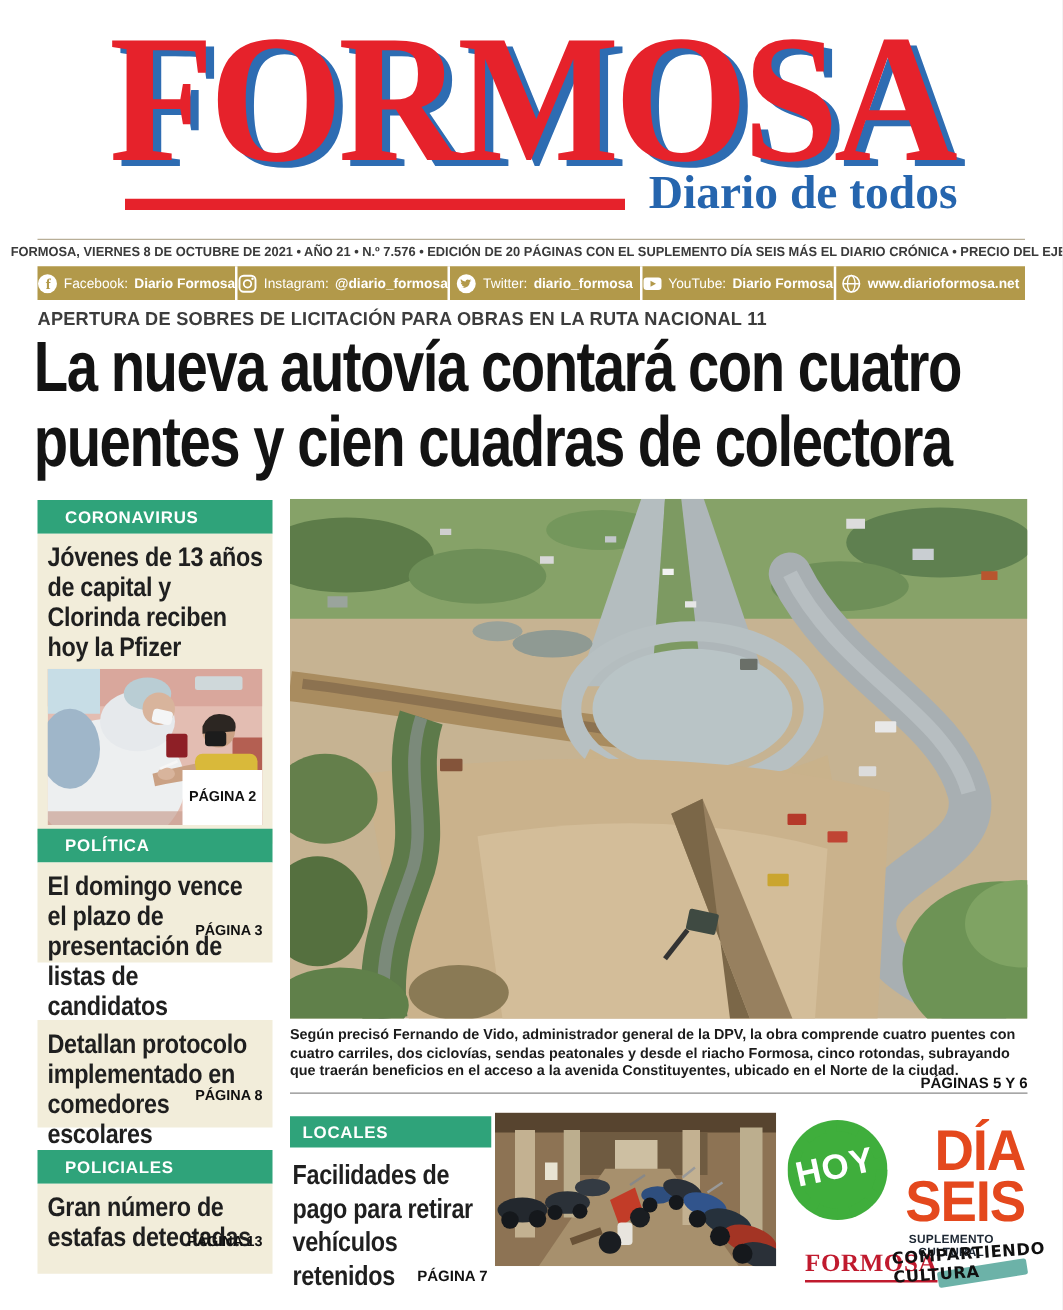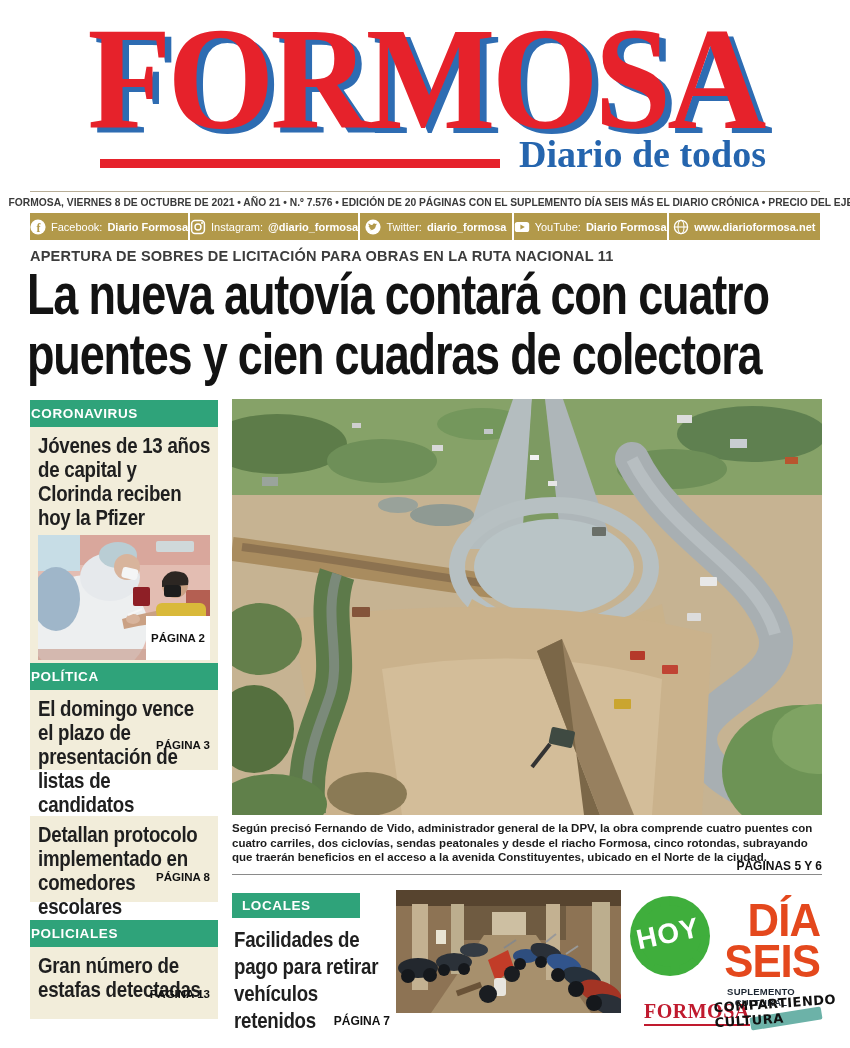--- a/index.html
+++ b/index.html
@@ -32,38 +32,38 @@
   
   .kicker{position:absolute;left:30px;top:247px;font-weight:bold;font-size:15px;color:#3c3c3c;
     transform:scaleX(.97);transform-origin:left top;white-space:nowrap;letter-spacing:.2px;}
   .headline{position:absolute;left:27px;top:264px;width:820px;color:#131313;}
   .headline .hl{display:block;font-weight:bold;font-size:57px;line-height:60px;letter-spacing:-1.5px;
     transform:scaleX(.79);transform-origin:left top;white-space:nowrap;}
 
   
   .sidebar{position:absolute;left:30px;top:400px;width:188px;height:620px;}
   .green-bar{position:absolute;left:0;width:188px;height:27px;background:#2fa37a;color:#fff;
-    font-weight:bold;font-size:13.5px;line-height:27px;padding-left:1px;letter-spacing:.6px;box-sizing:border-box;}
+    font-weight:bold;font-size:13.5px;line-height:27px;padding-left:22px;letter-spacing:.6px;box-sizing:border-box;}
   .cream{position:absolute;left:0;width:188px;background:#f2edda;box-sizing:border-box;padding:7px 8px 4px;}
   .side-head{font-weight:bold;font-size:21.5px;line-height:24px;color:#1f1f1f;letter-spacing:-.3px;
     transform:scaleX(.87);transform-origin:left top;width:115%;}
   .page-ref{position:absolute;right:8px;bottom:19px;font-weight:bold;font-size:11.5px;color:#111;}
   .side-photo{position:relative;width:172px;height:125px;margin-top:5px;overflow:hidden;}
   .photo-tag{position:absolute;right:0;bottom:0;background:#fff;padding:16px 5px;
     font-weight:bold;font-size:11.5px;color:#111;}
 
   
   .main-photo{position:absolute;left:232px;top:399px;width:590px;height:416px;overflow:hidden;}
   .main-caption{position:absolute;left:232px;top:821px;width:588px;font-weight:bold;
     font-size:11.5px;line-height:14.5px;color:#1c1c1c;}
   .main-pages{position:absolute;right:28px;top:859px;font-weight:bold;font-size:12px;color:#111;}
   .caption-rule{position:absolute;left:232px;top:874px;width:590px;height:1px;background:#8a8a8a;}
 
   
-  .locales-bar{position:absolute;left:232px;top:893px;width:128px;height:25px;background:#2fa37a;color:#fff;
+  .locales-bar{position:absolute;left:232px;top:893px;width:161px;height:25px;background:#2fa37a;color:#fff;
     font-weight:bold;font-size:13.5px;line-height:25px;padding-left:10px;letter-spacing:.6px;box-sizing:border-box;}
   .locales-head{position:absolute;left:234px;top:926px;width:180px;font-weight:bold;font-size:22px;
     line-height:27px;color:#1f1f1f;letter-spacing:-.3px;transform:scaleX(.85);transform-origin:left top;}
   .locales-page{position:absolute;left:232px;top:1014px;width:158px;text-align:right;
     font-weight:bold;font-size:12px;color:#111;}
   .moto-photo{position:absolute;left:396px;top:890px;width:225px;height:123px;overflow:hidden;}
 
   
   .supplement{position:absolute;left:622px;top:878px;width:216px;height:166px;}
   .star{position:absolute;left:8px;top:18px;width:62px;height:62px;border-radius:50%;

